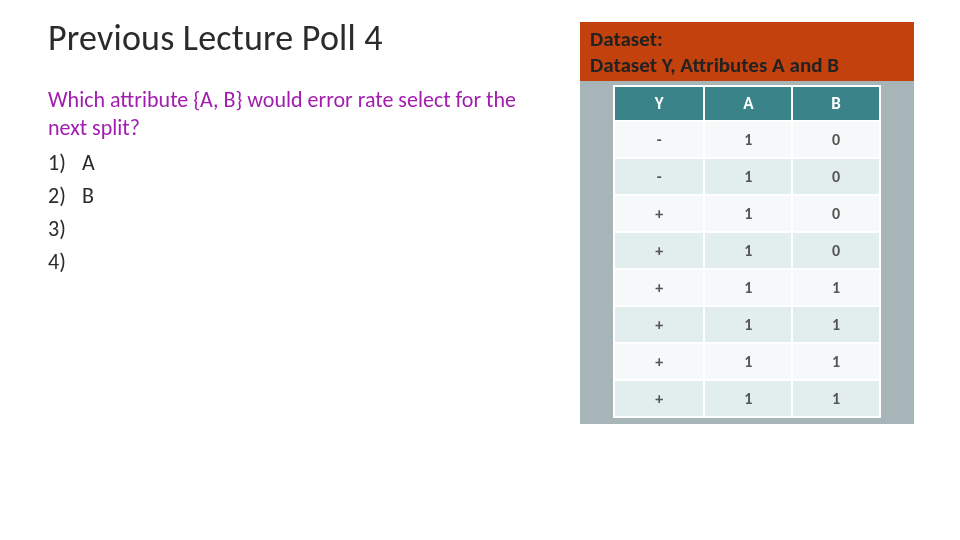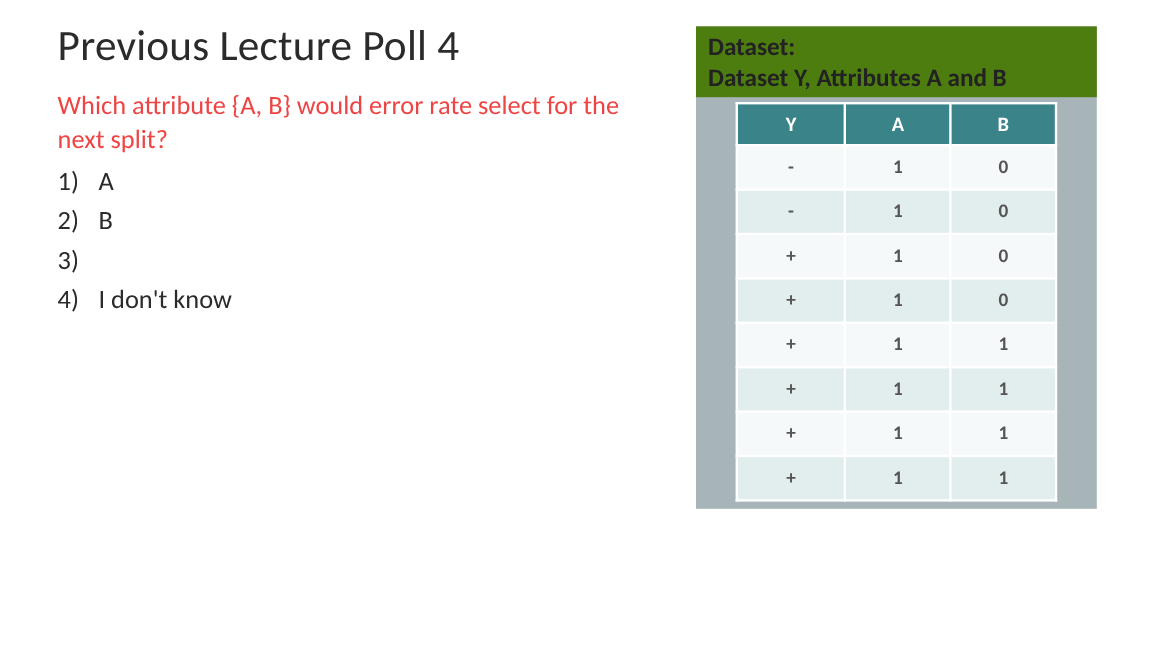--- a/index.html
+++ b/index.html
@@ -15,26 +15,26 @@
   .left {
     position: absolute;
     left: 48px;
     top: 16px;
     width: 500px;
   }
   .title {
     font-size: 36px;
     font-weight: 400;
     color: #2b2b2b;
-    margin-bottom: 14px;
+    margin-bottom: 26px;
     letter-spacing: 0.2px;
   }
   .question {
     font-size: 22px;
-    color: #ef4444;
+    color: #a21caf;
     line-height: 1.28;
     margin-bottom: 4px;
   }
   .options {
     list-style: none;
     font-size: 22px;
     color: #2b2b2b;
     line-height: 1.5;
     margin-top: 2px;
   }
@@ -42,21 +42,21 @@
   .opt-num { width: 34px; }
   .right {
     position: absolute;
     left: 580px;
     top: 22px;
     width: 334px;
     background: #a8b5b8;
     padding: 0 0 6px 0;
   }
   .dataset-label {
-    background: #4d7c0f;
+    background: #c2410c;
     font-size: 21px;
     font-weight: 700;
     color: #222;
     padding: 4px 10px 2px 10px;
     line-height: 1.25;
   }
   .ds-table {
     width: 268px;
     margin: 4px auto 0 auto;
     border-collapse: collapse;
@@ -97,21 +97,20 @@
     </li>
     <li>
       <span class="opt-num">2)</span>
       <span>B</span>
     </li>
     <li>
       <span class="opt-num">3)</span>
     </li>
     <li>
       <span class="opt-num">4)</span>
-      <span>I don't know</span>
     </li>
   </ul>
 </div>
 
 <div class="right">
   <div class="dataset-label">
     <span>Dataset:</span><br>
     <span>Dataset Y, Attributes A and B</span>
   </div>
   <table class="ds-table">

